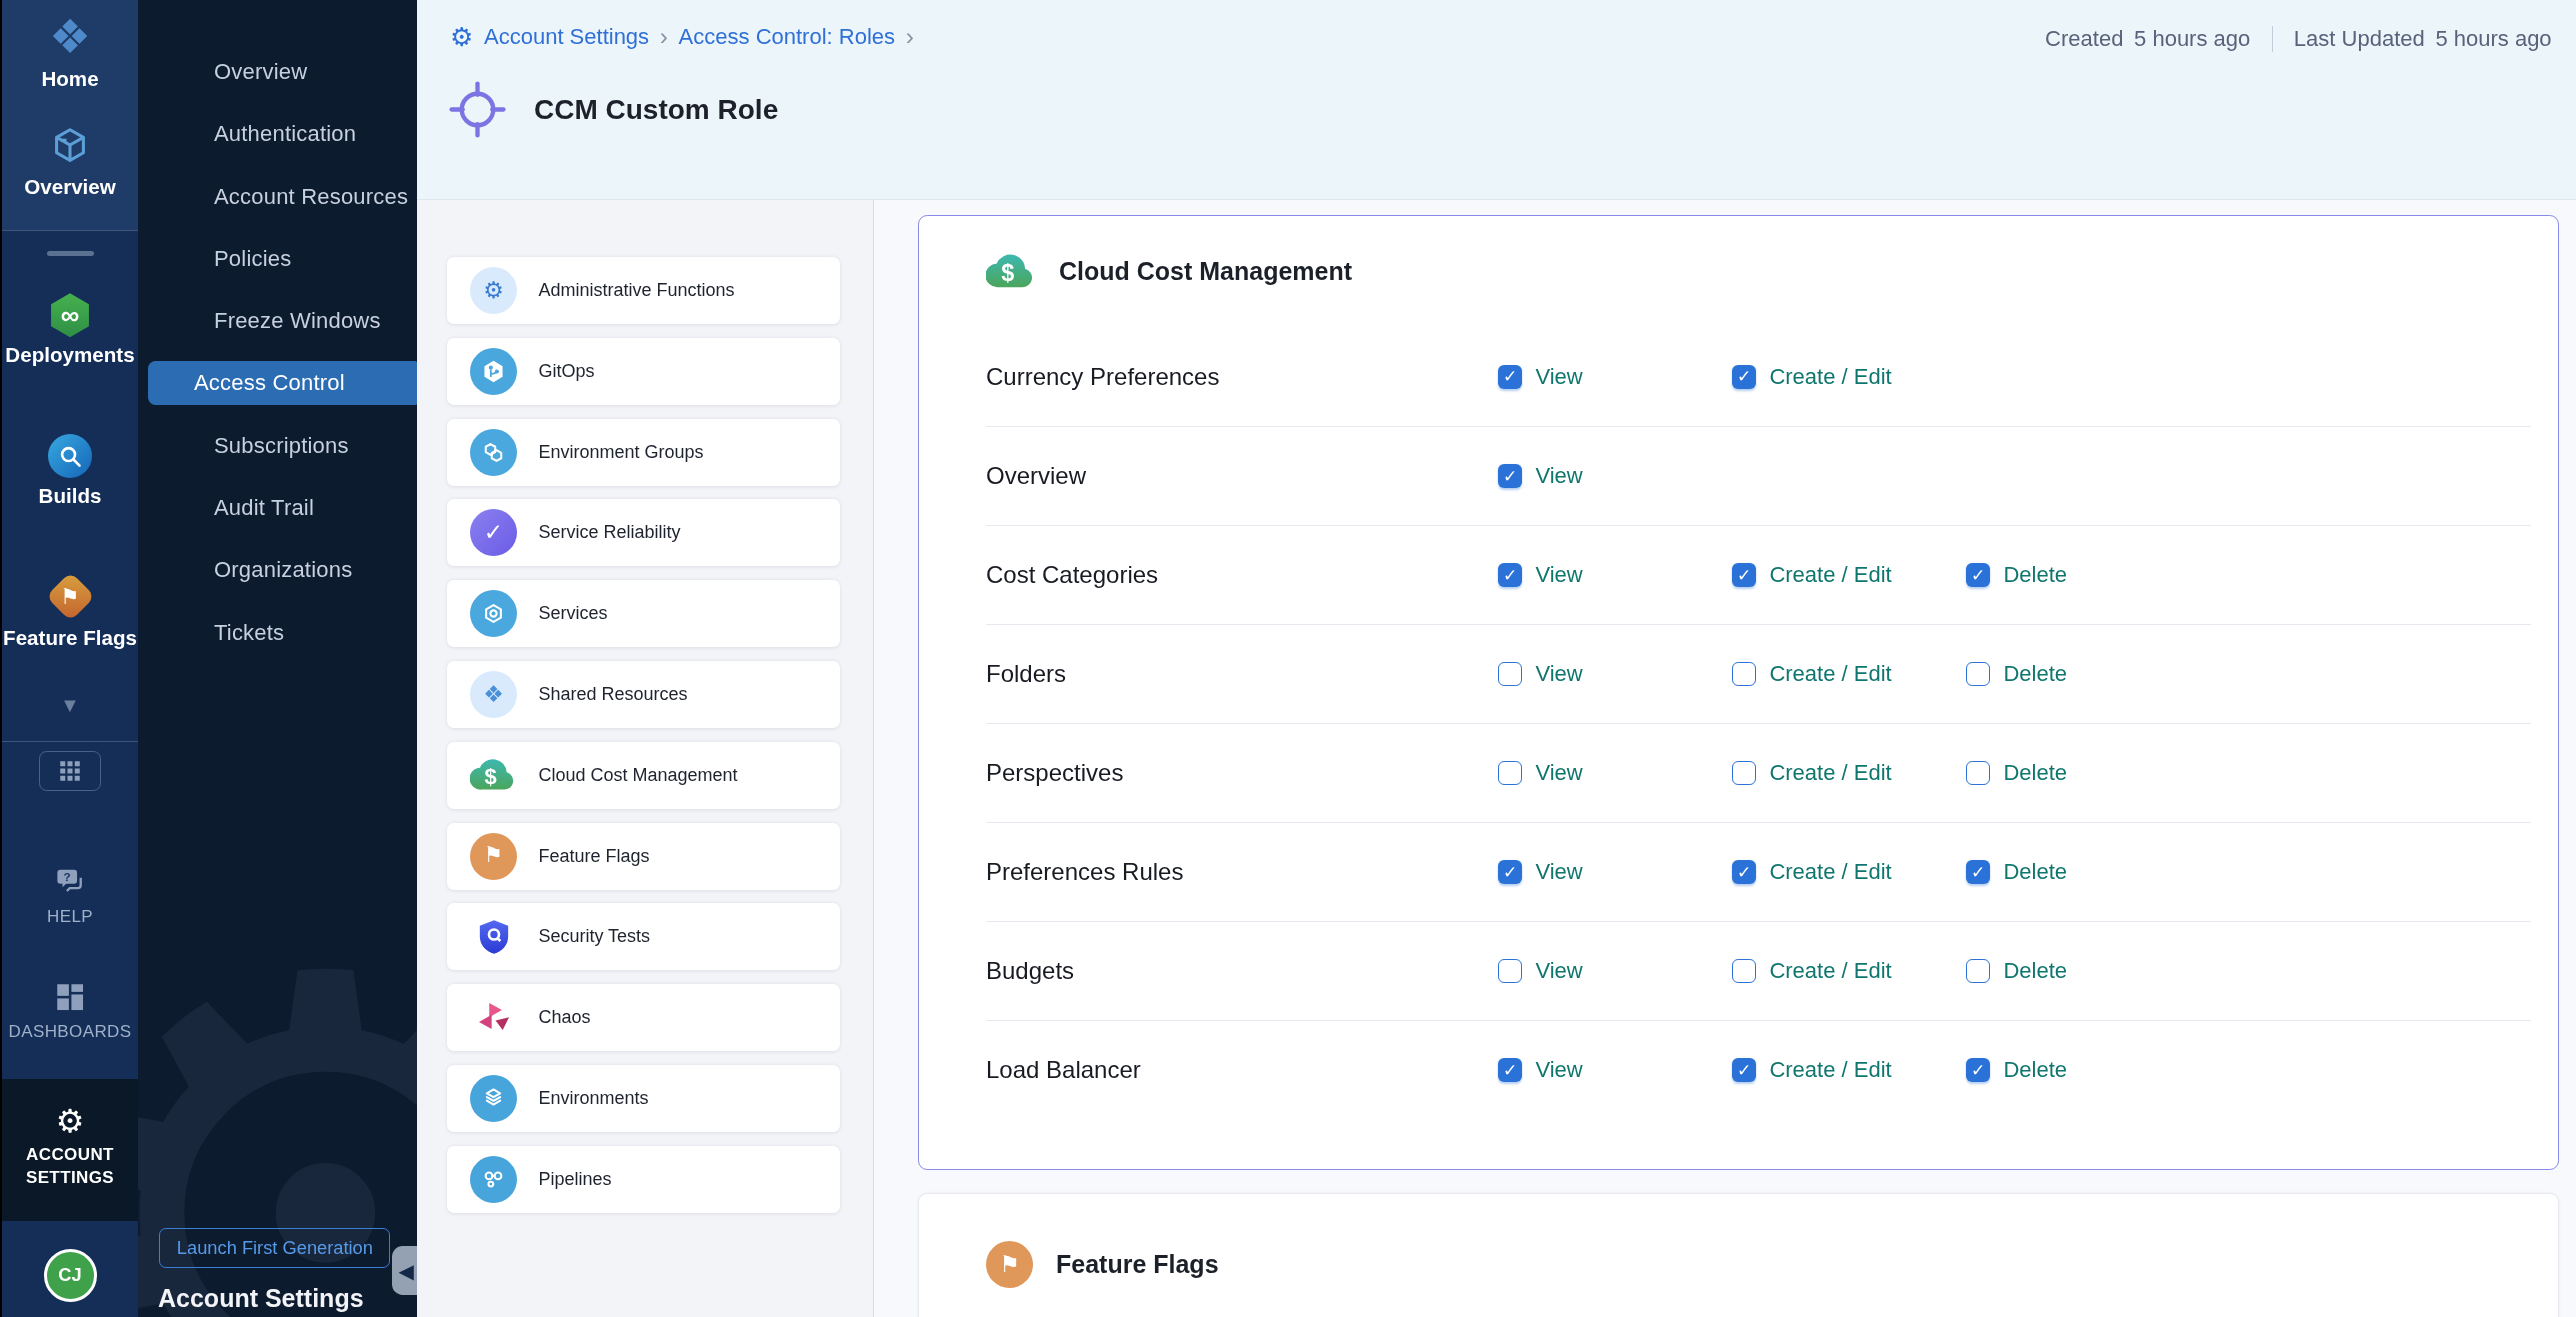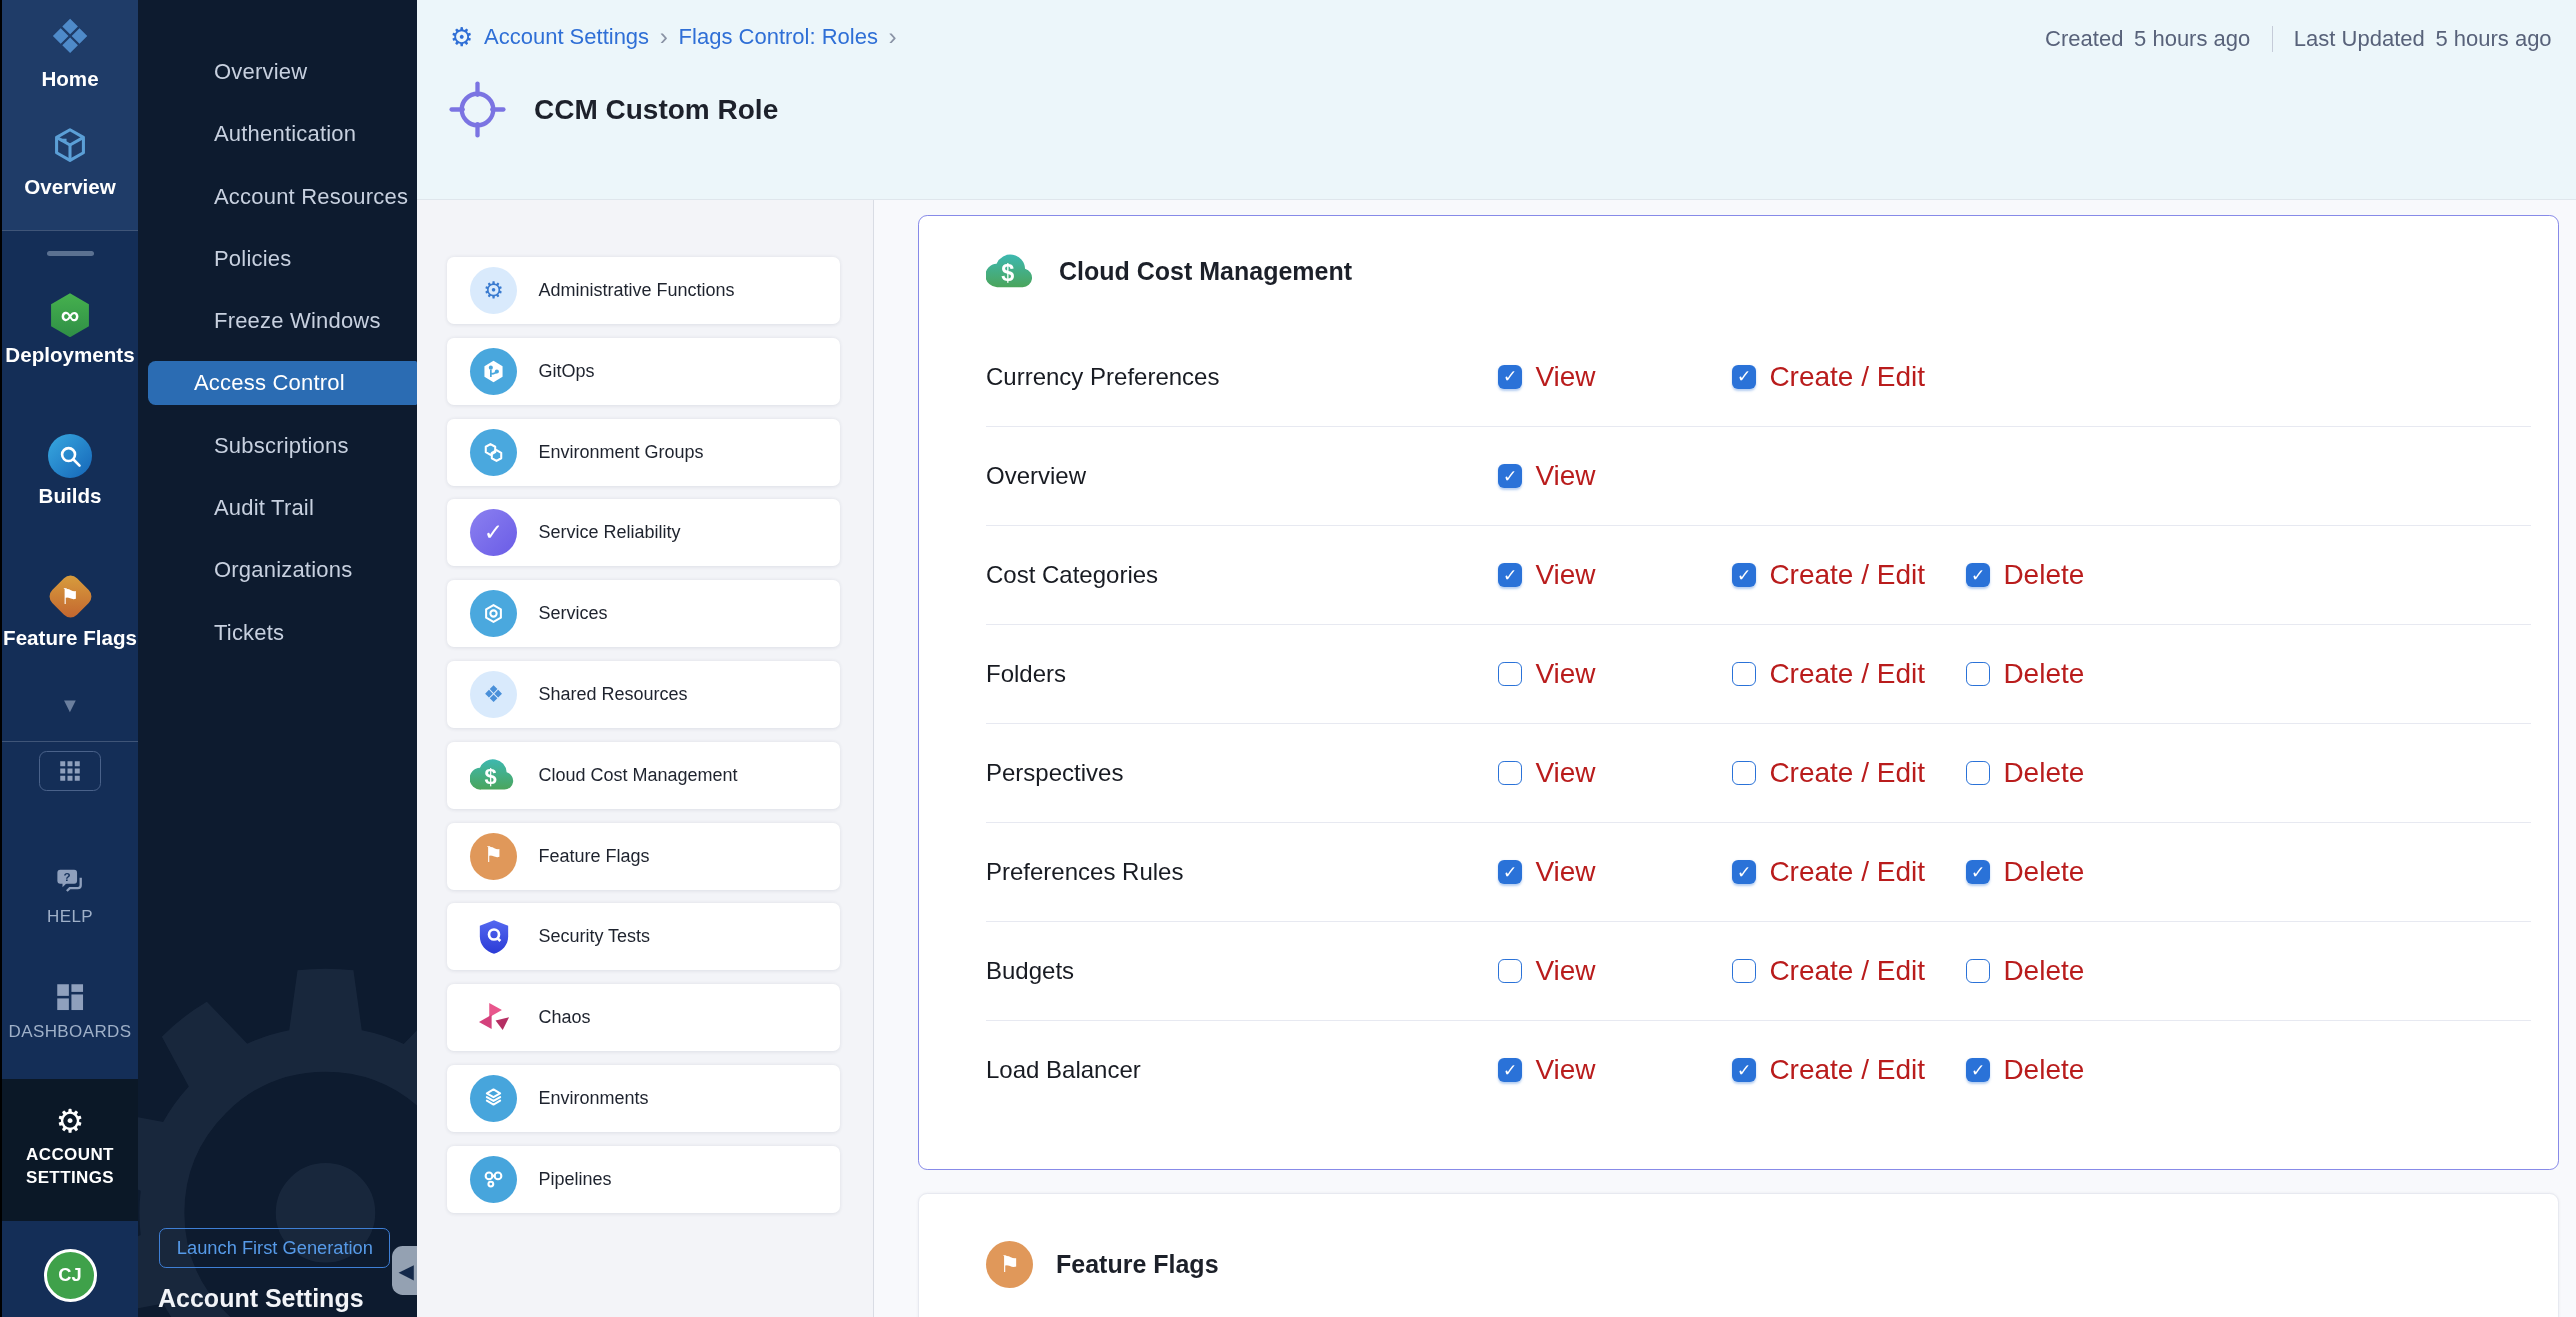--- a/index.html
+++ b/index.html
@@ -84,21 +84,21 @@
   .panel-title{font-size:25px;font-weight:700;color:#1c2029;}
   .prow{display:grid;grid-template-columns:512px 234px 234px 1fr;align-items:center;height:99px;
     box-sizing:border-box;margin-right:27.5px;}
   .prow + .prow{border-top:0.8px solid #e7e9f1;}
   .row-label{font-size:24px;color:#181b22;font-weight:500;}
   .perm{display:flex;align-items:center;gap:13px;cursor:pointer;}
   .cb{width:24.4px;height:24.4px;border-radius:6.1px;box-sizing:border-box;flex:none;
     display:flex;align-items:center;justify-content:center;}
   .cb.on{background:#2a72d8;color:#fff;font-size:17px;font-weight:700;box-shadow:0 1.5px 2.3px rgba(42,114,216,.35);}
   .cb.off{border:1.9px solid #2a72d8;background:#fff;}
-  .perm-label{font-size:28px;color:#b91c1c;}
+  .perm-label{font-size:22px;color:#0f766e;}
 
   .panel2{margin:23px 17px 0 44px;background:#fff;border:0.8px solid #e7e9f0;border-radius:9.2px;
     box-sizing:border-box;height:168px;padding:46px 0 0 67px;box-shadow:0 0.8px 3.1px rgba(31,42,64,.06);}
   .ff-circle{width:47px;height:47px;border-radius:50%;background:#e0985a;display:flex;align-items:center;justify-content:center;}
   .ff-circle span{color:#fff;font-size:23px;}
 
   svg{display:block;}
 </style>
 </head>
 <body>
@@ -232,21 +232,21 @@
       </div>
   </nav>
 
   <div class="right">
 
     <header class="pagehead">
       <div class="breadcrumb">
         <span class="bc-gear">⚙</span>
         <a>Account Settings</a>
         <span class="sep">›</span>
-        <a>Flags Control: Roles</a>
+        <a>Access Control: Roles</a>
         <span class="sep">›</span>
       </div>
       <div class="titlebar">
         <span>
           <svg viewBox="0 0 24 24" width="61" height="61" fill="none" stroke="#7b74e2" stroke-width="1.7" stroke-linecap="round">
             <circle cx="12" cy="12" r="6.2"></circle>
             <path d="M12 1.8v4.4"></path>
               <path d="M12 17.8v4.4"></path>
               <path d="M1.8 12h4.4"></path>
               <path d="M17.8 12h4.4"></path>

